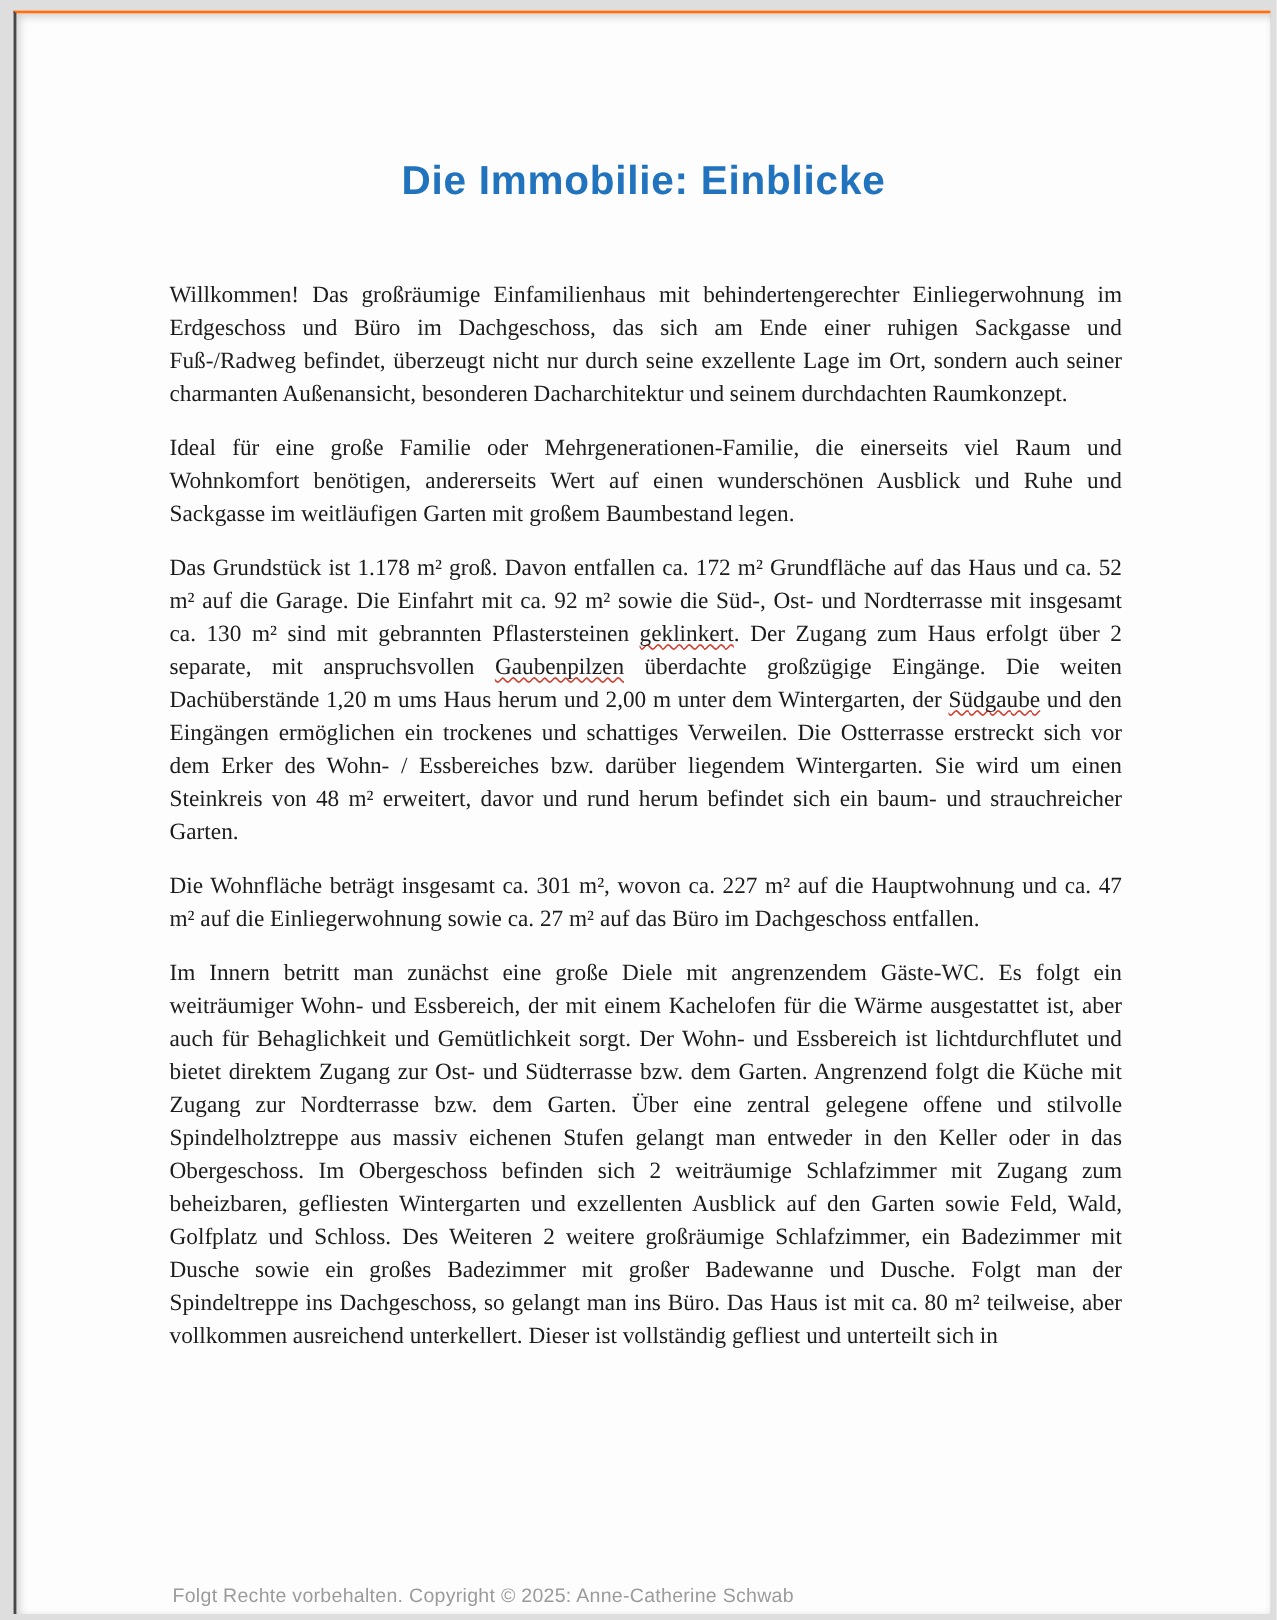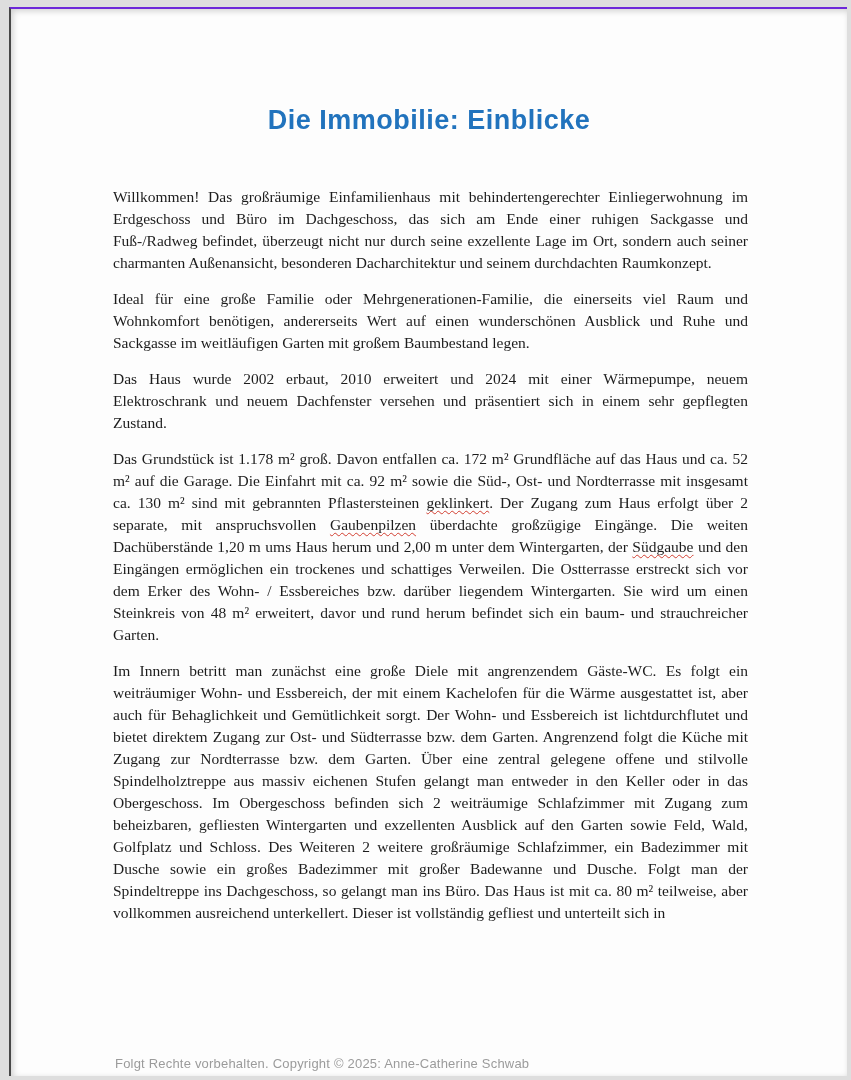--- a/index.html
+++ b/index.html
@@ -16,21 +16,21 @@
     overflow: hidden;
   }
   .page {
     position: absolute;
     left: 9px;
     top: 7px;
     width: 838px;
     height: 1069px;
     background: #fdfdfd;
     border-left: 2px solid #474747;
-    border-top: 2px solid #6d28d9;
+    border-top: 2px solid #f97316;
     box-shadow: inset 2px 2px 6px rgba(0,0,0,0.18);
     box-sizing: border-box;
   }
   .title {
     margin: 96px 0 50px 0;
     text-align: center;
     font-family: "Liberation Sans", sans-serif;
     font-weight: bold;
     font-size: 27px;
     letter-spacing: 0.5px;
@@ -65,20 +65,20 @@
 <body>
 
 <div class="canvas">
   <div class="page">
 
     <h1 class="title" style="color: rgb(33, 115, 189);">Die Immobilie: Einblicke</h1>
 
     <div class="body-text">
       <p>Willkommen! Das großräumige Einfamilienhaus mit behindertengerechter Einliegerwohnung im Erdgeschoss und Büro im Dachgeschoss, das sich am Ende einer ruhigen Sackgasse und Fuß-/Radweg befindet, überzeugt nicht nur durch seine exzellente Lage im Ort, sondern auch seiner charmanten Außenansicht, besonderen Dacharchitektur und seinem durchdachten Raumkonzept.</p>
       <p>Ideal für eine große Familie oder Mehrgenerationen-Familie, die einerseits viel Raum und Wohnkomfort benötigen, andererseits Wert auf einen wunderschönen Ausblick und Ruhe und Sackgasse im weitläufigen Garten mit großem Baumbestand legen.</p>
-      <p>Das Haus wurde 2002 erbaut, 2010 erweitert und 2024 mit einer Wärmepumpe, neuem Elektroschrank und neuem Dachfenster versehen und präsentiert sich in einem sehr gepflegten Zustand.</p>
       <p>Das Grundstück ist 1.178 m² groß. Davon entfallen ca. 172 m² Grundfläche auf das Haus und ca. 52 m² auf die Garage. Die Einfahrt mit ca. 92 m² sowie die Süd-, Ost- und Nordterrasse mit insgesamt ca. 130 m² sind mit gebrannten Pflastersteinen <span class="spell-error">geklinkert</span>. Der Zugang zum Haus erfolgt über 2 separate, mit anspruchsvollen <span class="spell-error">Gaubenpilzen</span> überdachte großzügige Eingänge. Die weiten Dachüberstände 1,20 m ums Haus herum und 2,00 m unter dem Wintergarten, der <span class="spell-error">Südgaube</span> und den Eingängen ermöglichen ein trockenes und schattiges Verweilen. Die Ostterrasse erstreckt sich vor dem Erker des Wohn- / Essbereiches bzw. darüber liegendem Wintergarten. Sie wird um einen Steinkreis von 48 m² erweitert, davor und rund herum befindet sich ein baum- und strauchreicher Garten.</p>
+      <p>Die Wohnfläche beträgt insgesamt ca. 301 m², wovon ca. 227 m² auf die Hauptwohnung und ca. 47 m² auf die Einliegerwohnung sowie ca. 27 m² auf das Büro im Dachgeschoss entfallen.</p>
       <p>Im Innern betritt man zunächst eine große Diele mit angrenzendem Gäste-WC. Es folgt ein weiträumiger Wohn- und Essbereich, der mit einem Kachelofen für die Wärme ausgestattet ist, aber auch für Behaglichkeit und Gemütlichkeit sorgt. Der Wohn- und Essbereich ist lichtdurchflutet und bietet direktem Zugang zur Ost- und Südterrasse bzw. dem Garten. Angrenzend folgt die Küche mit Zugang zur Nordterrasse bzw. dem Garten. Über eine zentral gelegene offene  und stilvolle Spindelholztreppe aus massiv eichenen Stufen gelangt man entweder in den Keller oder in das Obergeschoss. Im Obergeschoss befinden sich 2 weiträumige Schlafzimmer mit Zugang zum beheizbaren, gefliesten Wintergarten und exzellenten Ausblick auf den Garten sowie Feld, Wald, Golfplatz und Schloss. Des Weiteren 2 weitere großräumige Schlafzimmer, ein Badezimmer mit Dusche sowie ein großes Badezimmer mit großer Badewanne und Dusche. Folgt man der Spindeltreppe ins Dachgeschoss, so gelangt man ins Büro.  Das Haus ist mit ca. 80 m² teilweise, aber vollkommen ausreichend unterkellert. Dieser ist vollständig gefliest und unterteilt sich in</p>
     </div>
 
     <div class="footer">Folgt Rechte vorbehalten. Copyright © 2025: Anne-Catherine Schwab</div>
   </div>
 </div>
 
 </body></html>

